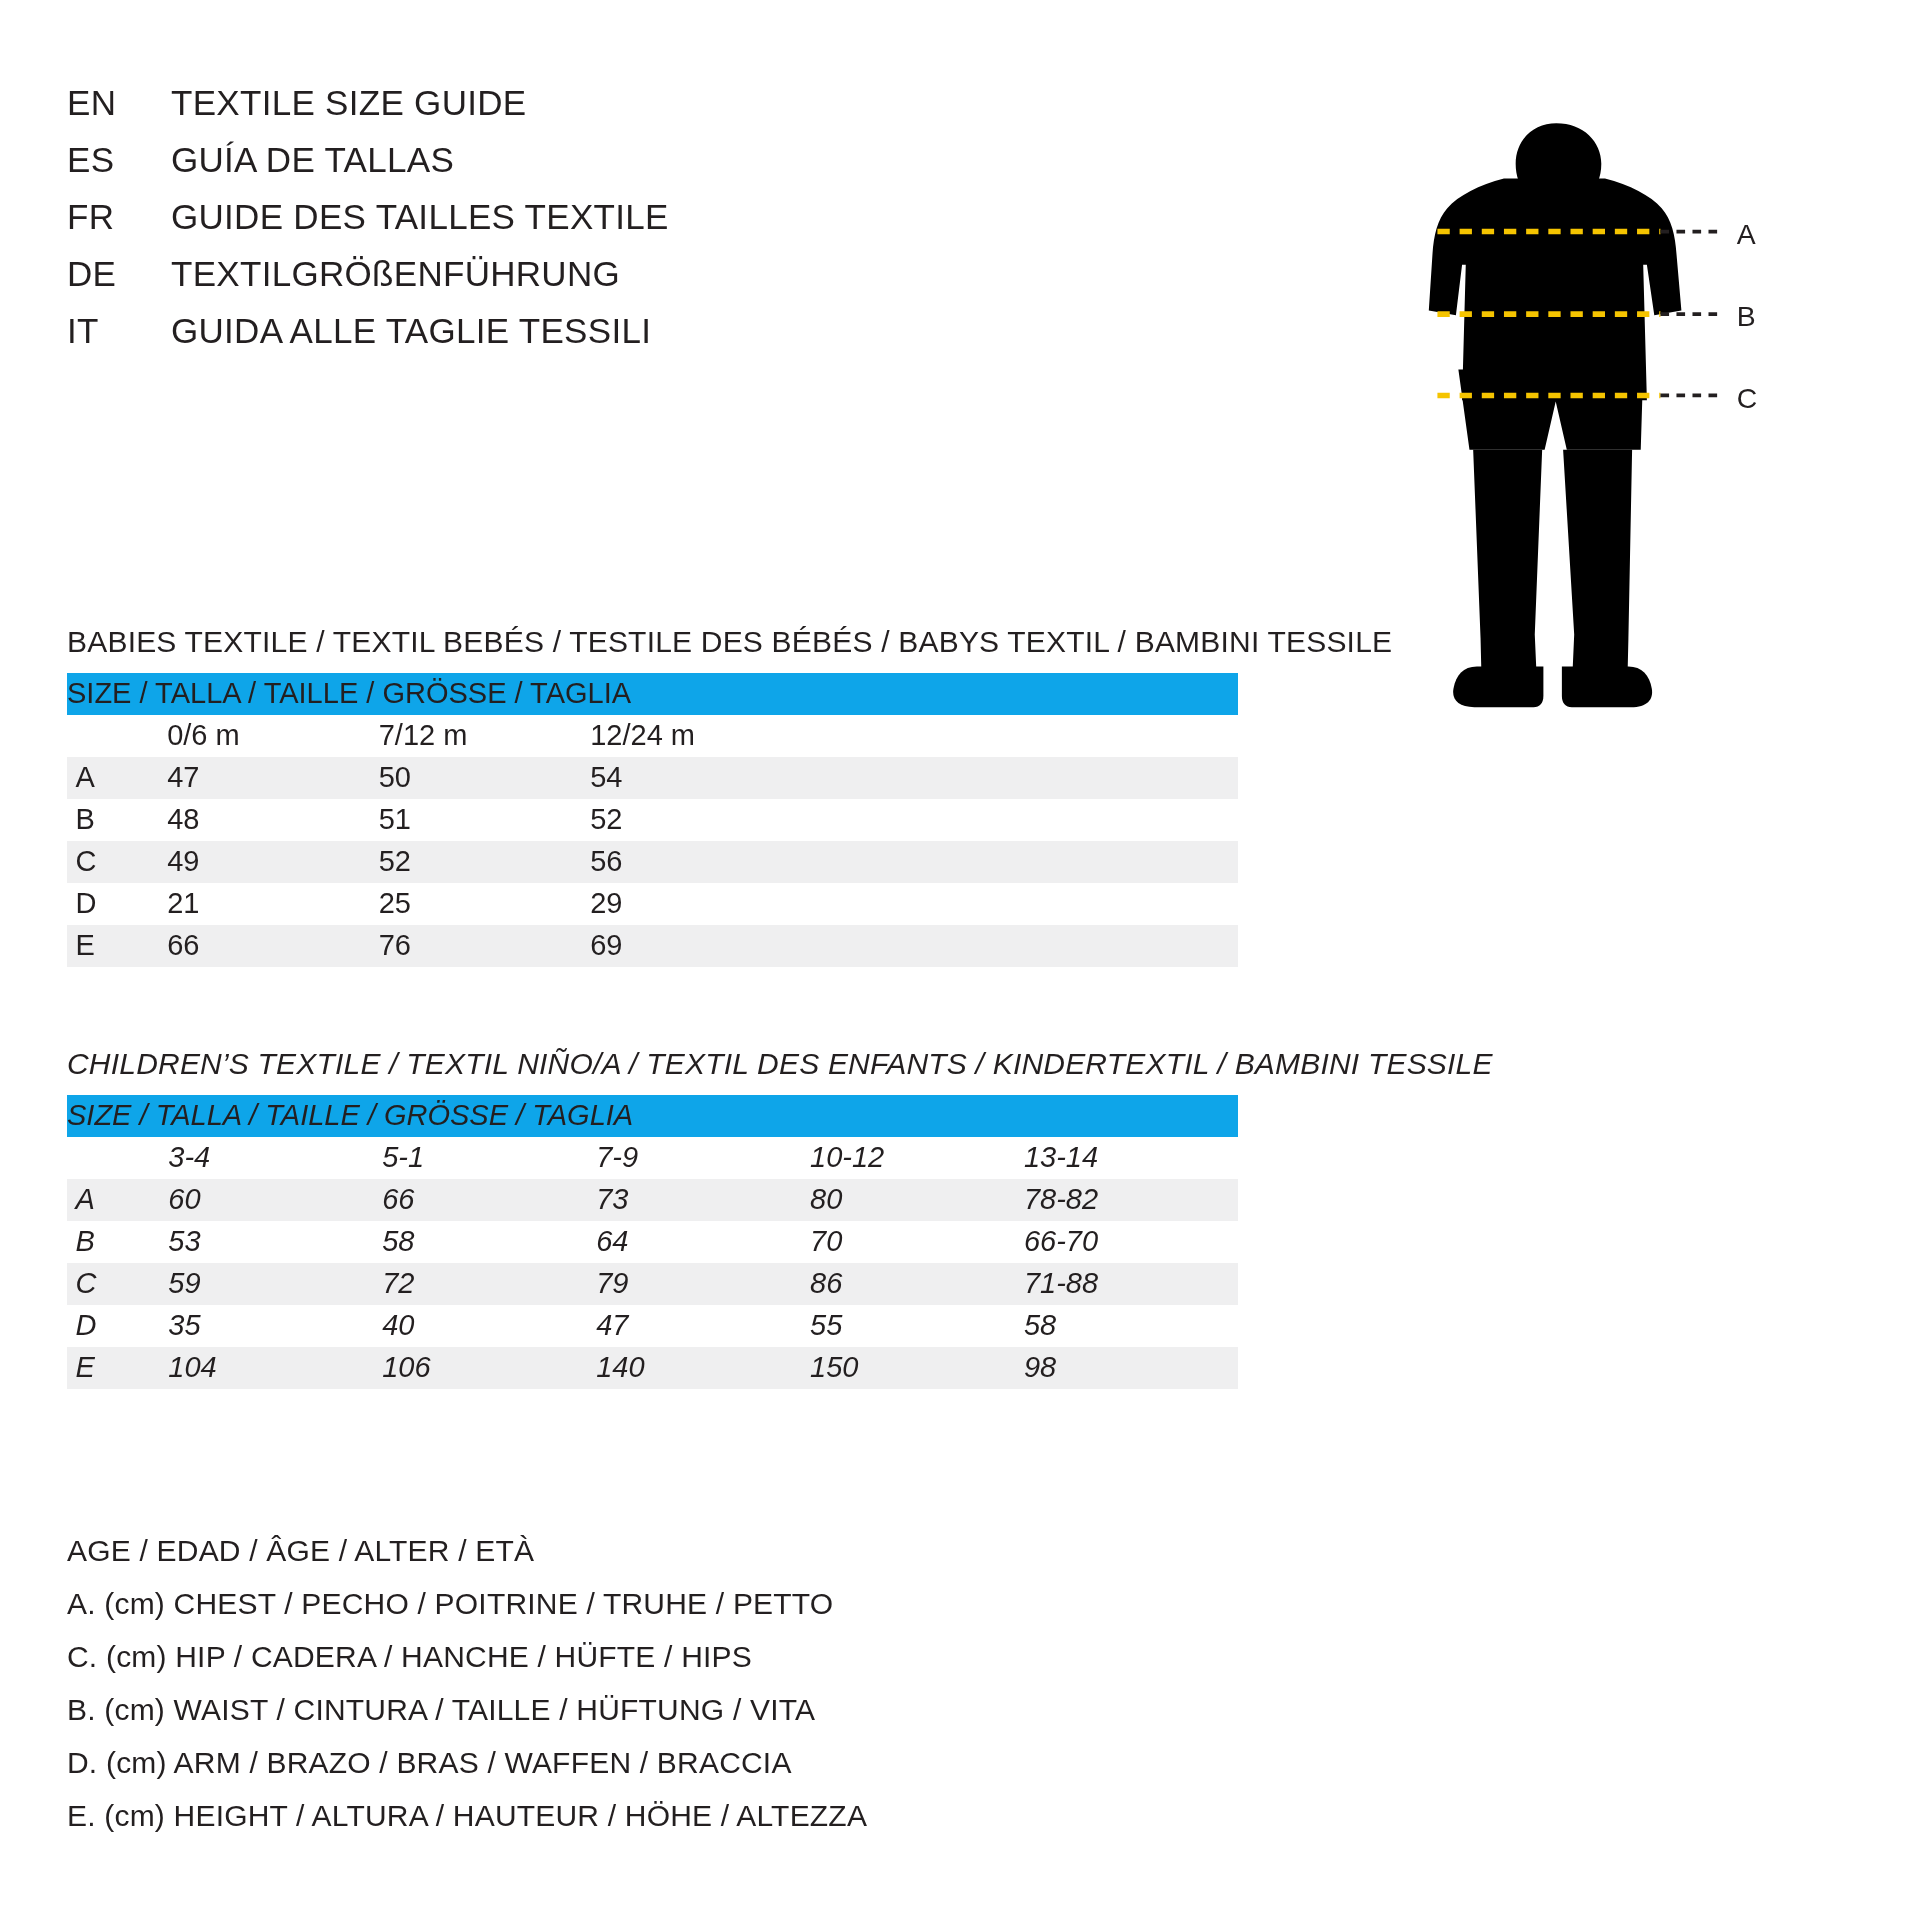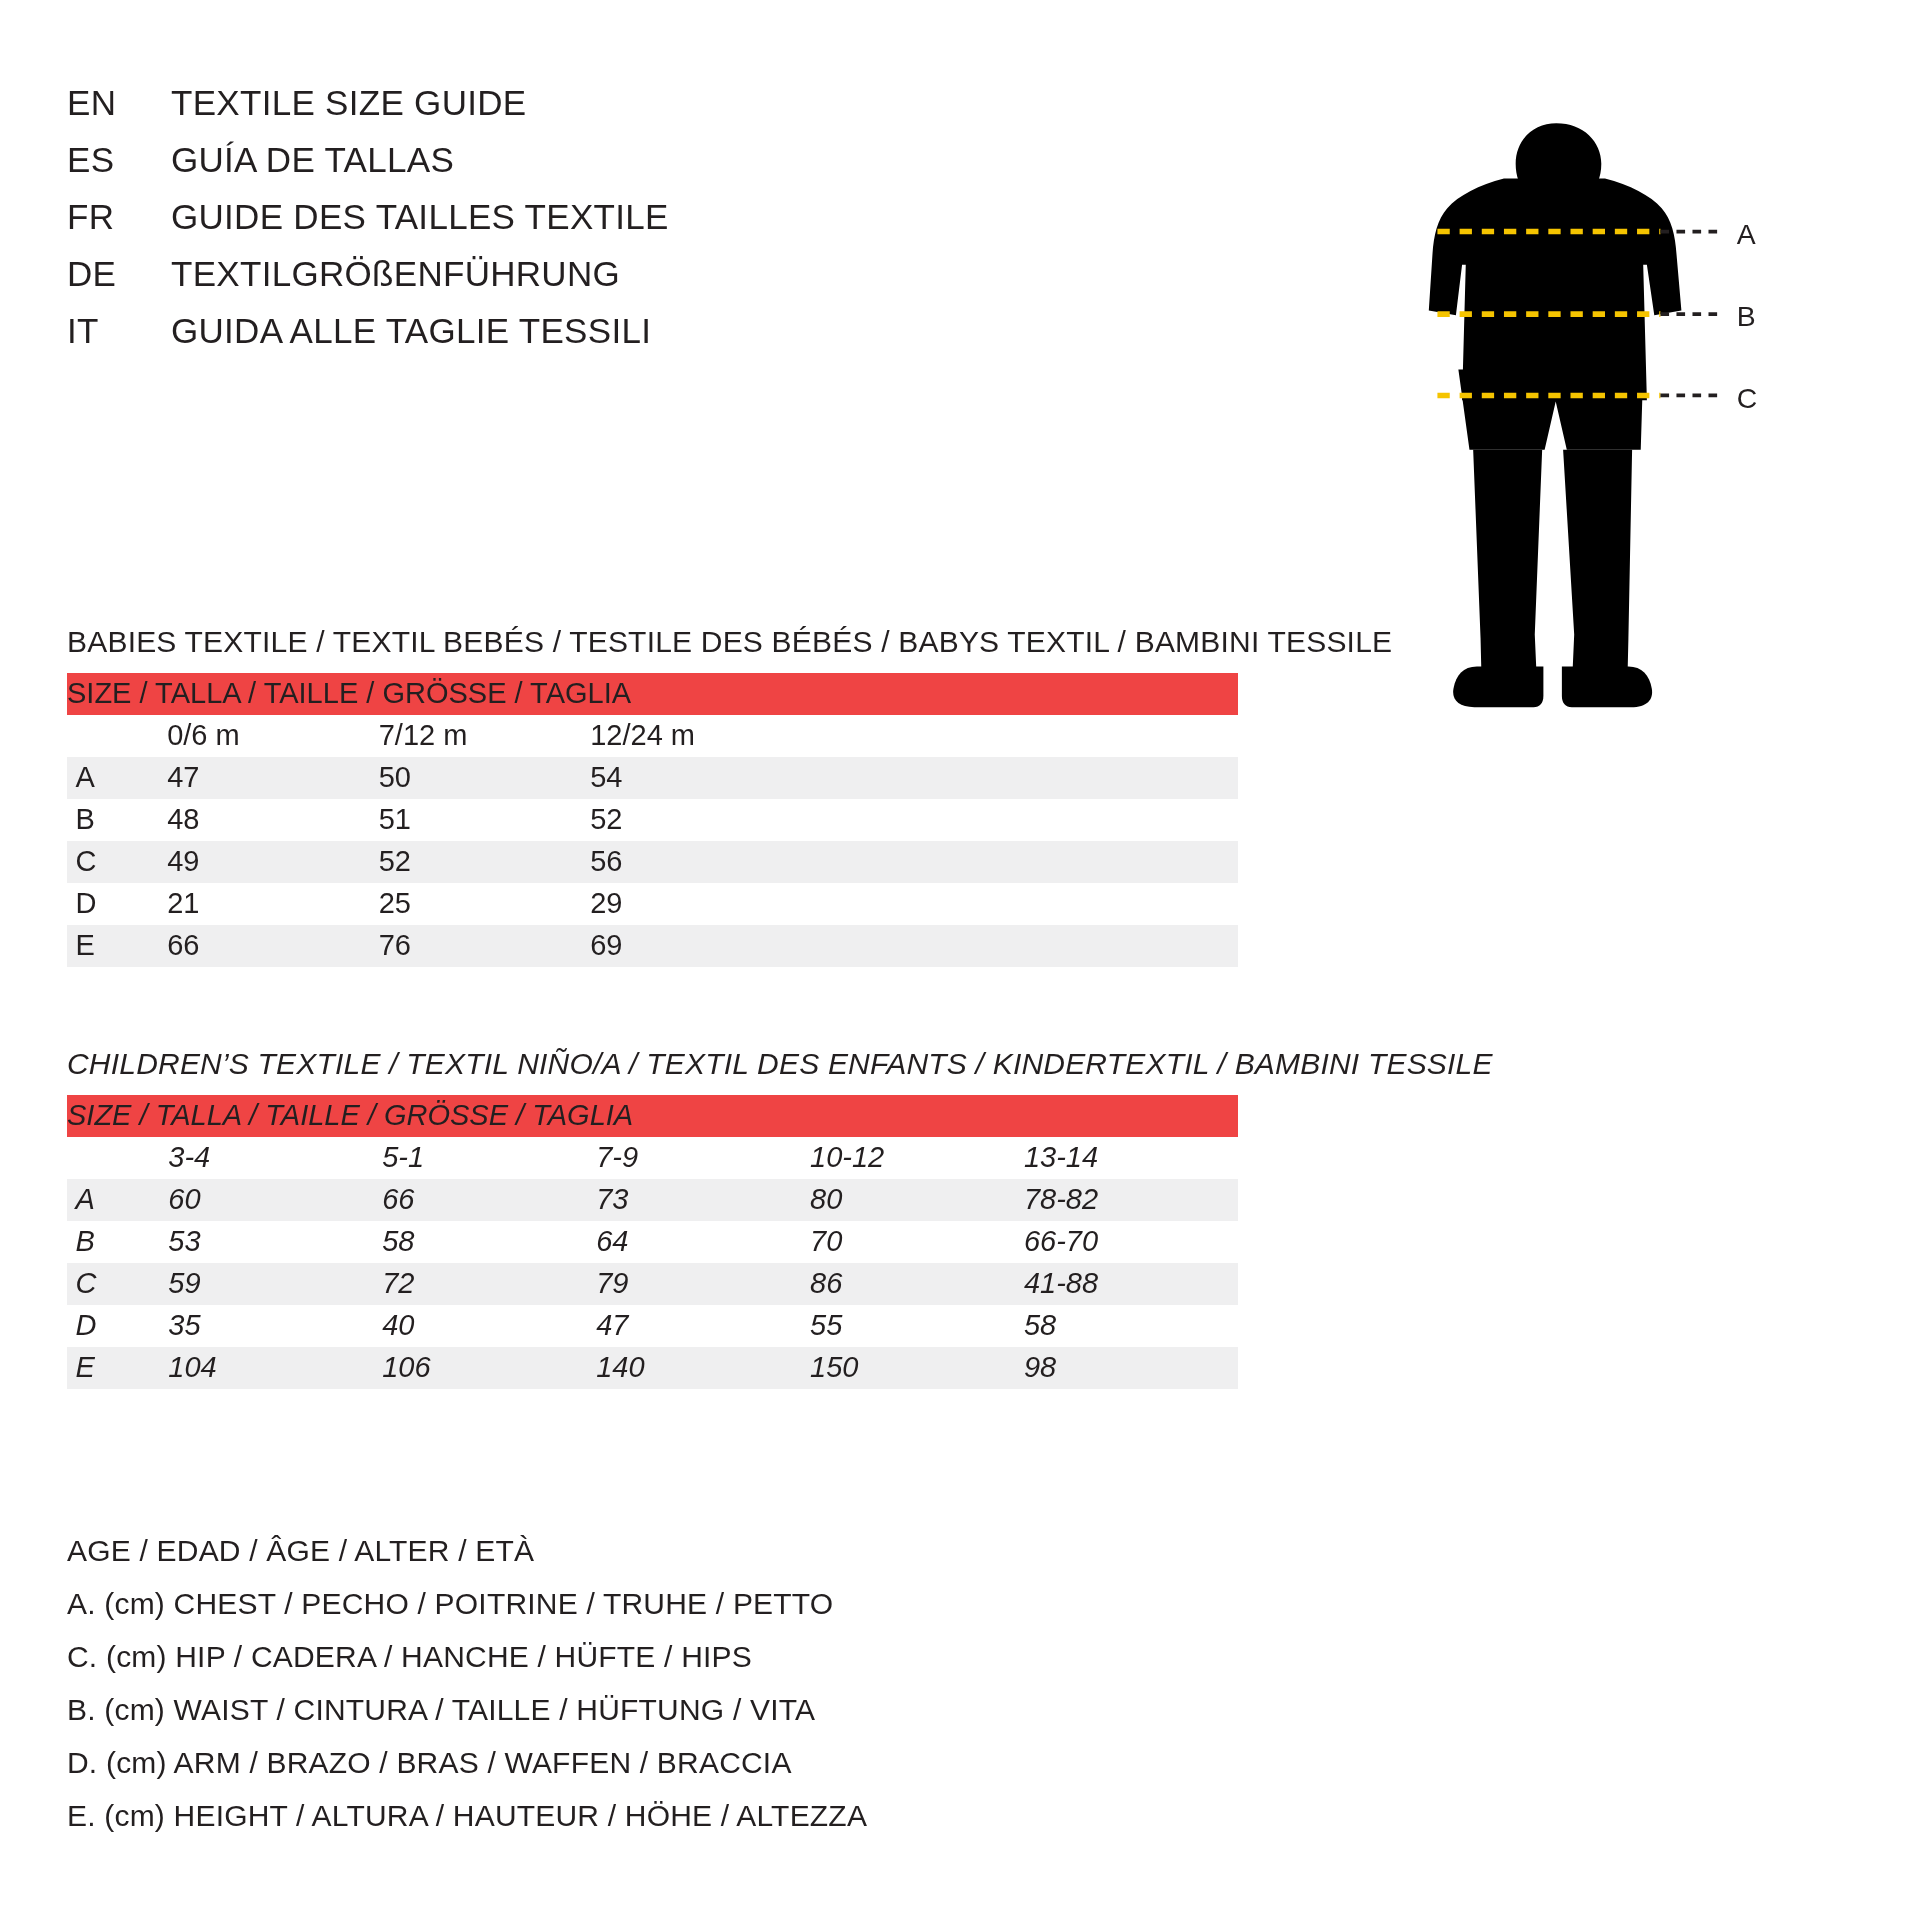--- a/index.html
+++ b/index.html
@@ -77,21 +77,21 @@
   }
   table.size-table td, table.size-table th {
     font-size: 29px;
     font-weight: normal;
     text-align: left;
     padding: 0;
     height: 42px;
     color: #231f20;
   }
   .hdr-row td {
-    background: #ef4444;
+    background: #0ea5e9;
     font-size: 29px;
     height: 44px;
     padding-left: 8.6px;
   }
   .row-shade td { background: #efeff0; }
   .row-plain td { background: #ffffff; }
   .c-label { width: 74px; padding-left: 8.6px !important; }
   .sub-row td { background: #ffffff; }
 
   
@@ -290,21 +290,21 @@
         <td>64</td>
         <td>70</td>
         <td>66-70</td>
       </tr>
       <tr class="row-shade">
         <td class="c-label">C</td>
         <td>59</td>
         <td>72</td>
         <td>79</td>
         <td>86</td>
-        <td>41-88</td>
+        <td>71-88</td>
       </tr>
       <tr class="row-plain">
         <td class="c-label">D</td>
         <td>35</td>
         <td>40</td>
         <td>47</td>
         <td>55</td>
         <td>58</td>
       </tr>
       <tr class="row-shade">

